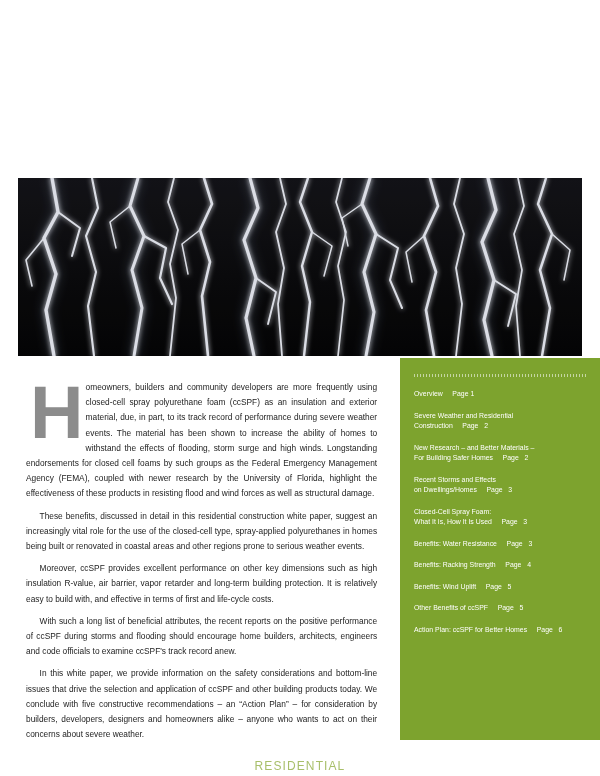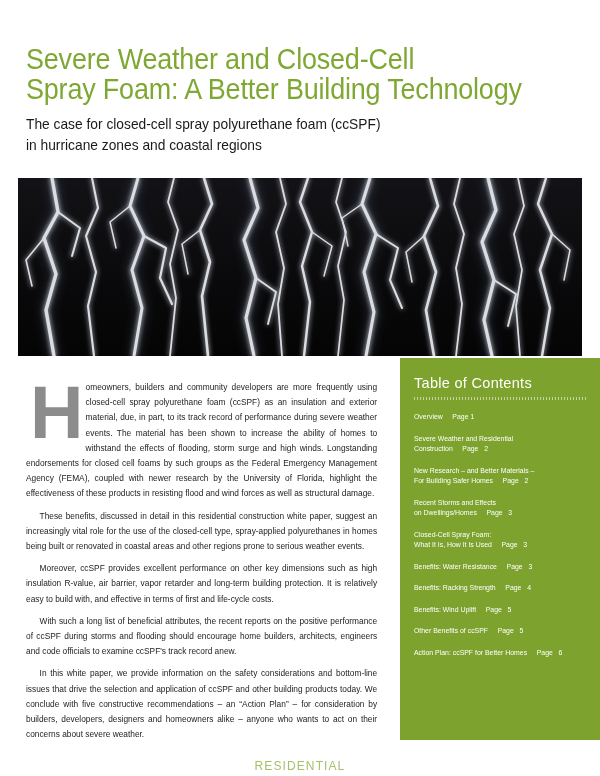--- a/index.html
+++ b/index.html
@@ -143,26 +143,20 @@
     color: #a8bf6a;
     font-size: 12px;
     letter-spacing: 1.1px;
   }
 </style>
 </head>
 <body>
 
 <div class="page">
 
-  <div class="title-block">
-    <h1 class="doc-title">Severe Weather and Closed-Cell
-Spray Foam: A Better Building  Technology</h1>
-    <div class="doc-subtitle">The case for closed-cell  spray polyurethane foam (ccSPF)
-in hurricane zones and coastal regions</div>
-  </div>
 
   <div class="hero">
     <svg viewBox="0 0 564 178" preserveAspectRatio="none">
       <defs>
         <linearGradient id="skyg" x1="0" y1="0" x2="0" y2="1">
           <stop offset="0%" stop-color="#15151a"></stop>
           <stop offset="55%" stop-color="#0c0c0e"></stop>
           <stop offset="100%" stop-color="#050506"></stop>
         </linearGradient>
         <filter id="glow" x="-60%" y="-60%" width="220%" height="220%">
@@ -223,21 +217,20 @@
   <div class="body-col">
     <span class="dropcap">H</span>
     <p class="first">omeowners, builders  and  community  developers  are  more  frequently   using  closed-cell spray polyurethane foam (ccSPF) as an insulation  and exterior  material,  due, in  part,  to its track  record of performance during  severe weather events. The material has been shown to increase the  ability  of  homes to  withstand  the  effects  of flooding,  storm surge and high winds.  Longstanding  endorsements for  closed  cell  foams  by such groups as the Federal Emergency Management Agency (FEMA), coupled with  newer research  by the  University of  Florida,  highlight  the effectiveness of these products in resisting  flood  and wind forces  as well as structural  damage.</p>
     <p class="indent">These benefits,  discussed in detail  in  this  residential  construction  white paper,  suggest an increasingly  vital  role  for  the  use of  the  closed-cell type,   spray-applied  polyurethanes in homes being  built  or renovated in coastal areas and other regions prone to serious weather events.</p>
     <p class="indent">Moreover,  ccSPF provides  excellent  performance  on other key dimensions  such as high  insulation R-value,  air barrier,  vapor  retarder   and long-term building protection. It is relatively easy to build with, and effective in terms of first  and life-cycle costs.</p>
     <p class="indent">With such a long list  of  beneficial  attributes,   the  recent reports  on the  positive performance of ccSPF during  storms  and flooding   should encourage home builders, architects,   engineers and code officials   to examine ccSPF's track  record anew.</p>
     <p class="indent">In this  white  paper,  we provide information  on the  safety considerations and bottom-line  issues that drive  the  selection  and application  of  ccSPF and other  building   products  today.  We conclude with  five constructive  recommendations – an “Action  Plan” – for  consideration  by builders,  developers, designers and homeowners alike  –  anyone who wants  to  act on their   concerns about severe weather.</p>
   </div>
 
   <aside class="toc-panel">
-    <h2 class="toc-title">Table of Contents</h2>
     <div class="toc-rule"></div>
     <div id="toc-list">
         <div class="toc-item"><span class="entry-label">Overview</span><span class="entry-page">Page 1</span></div>
         <div class="toc-item"><span class="entry-label">Severe Weather and Residential Construction</span><span class="entry-page">Page   2</span></div>
         <div class="toc-item two-line"><span class="entry-label">New Research – and Better  Materials –</span><span class="line2">For Building Safer Homes</span><span class="entry-page">Page   2</span></div>
         <div class="toc-item two-line"><span class="entry-label">Recent Storms and Effects</span><span class="line2">on Dwellings/Homes</span><span class="entry-page">Page   3</span></div>
         <div class="toc-item two-line"><span class="entry-label">Closed-Cell  Spray Foam:</span><span class="line2">What It Is, How It Is Used</span><span class="entry-page">Page   3</span></div>
         <div class="toc-item"><span class="entry-label">Benefits: Water Resistance</span><span class="entry-page">Page   3</span></div>
         <div class="toc-item"><span class="entry-label">Benefits: Racking Strength</span><span class="entry-page">Page   4</span></div>
         <div class="toc-item"><span class="entry-label">Benefits: Wind Uplift</span><span class="entry-page">Page   5</span></div>

